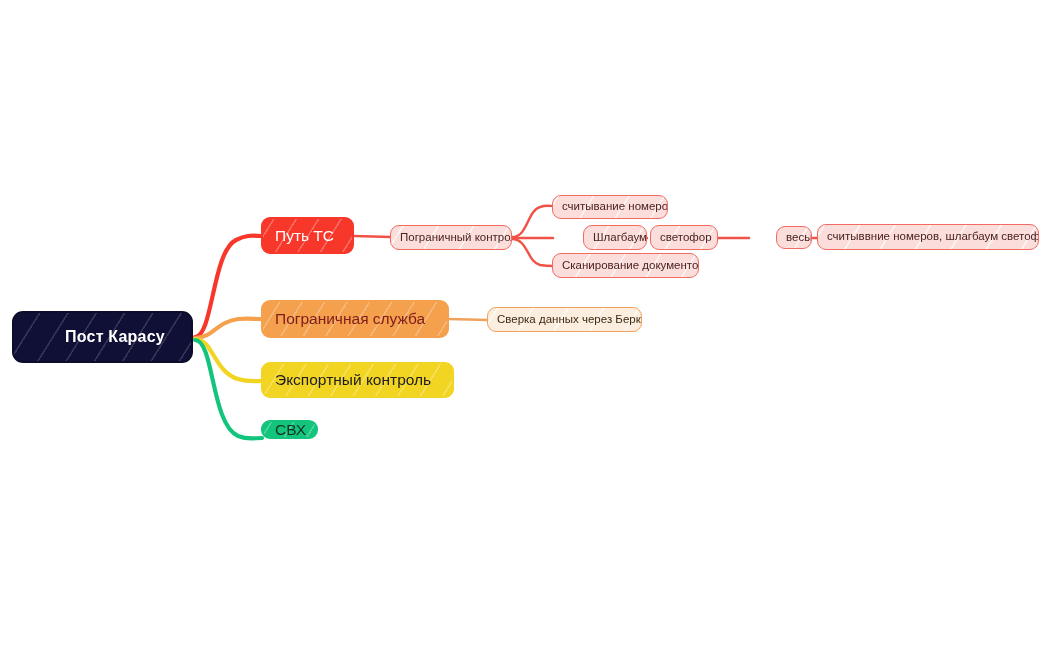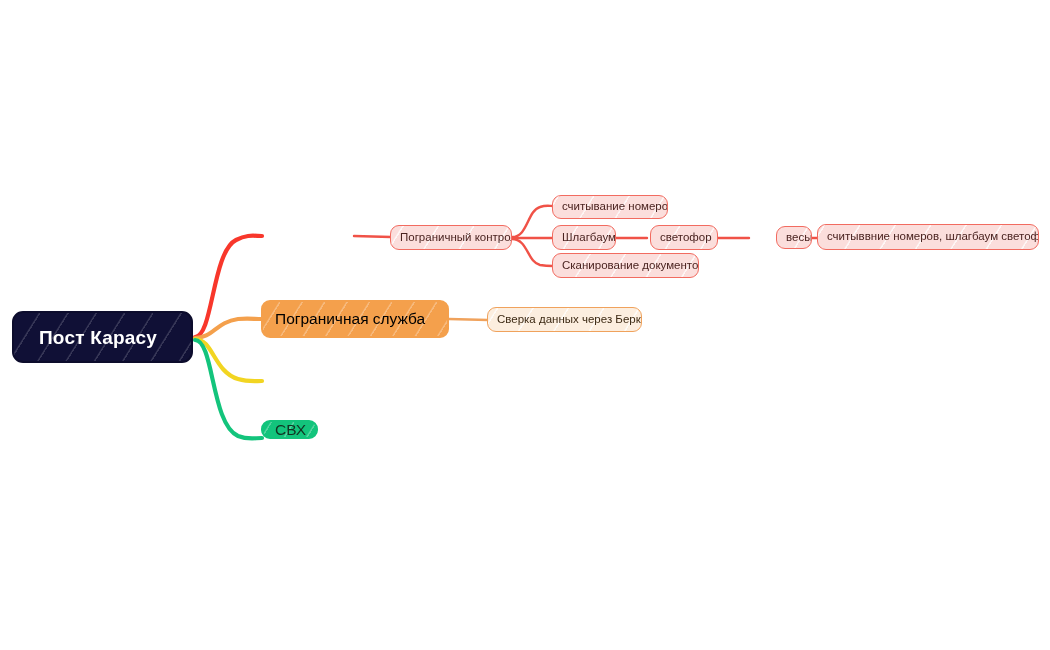--- a/index.html
+++ b/index.html
@@ -91,39 +91,40 @@
   
   #node-root {
     left: 12px;
     top: 311px;
     width: 181px;
     height: 52px;
     background: #101036;
     border: 2px solid #0c0c2c;
     border-radius: 11px;
     color: #ffffff;
-    font-size: 19px;
+    font-size: 16px;
     font-weight: bold;
     padding-left: 25px;
     letter-spacing: 0.2px;
+    justify-content: center;
   }
 
   
   .branch {
     border-radius: 9px;
     color: #1d1d1d;
     font-size: 15.5px;
     padding-left: 12px;
     border-width: 2px;
     border-style: solid;
   }
   #node-b0 { left: 261px; top: 217px;  width: 93px;  height: 37px;
              background: #F8372B; border-color: #F8372B; color: #ffffff; }
   #node-b1 { left: 261px; top: 300px;  width: 188px; height: 38px;
-             background: #F4A04C; border-color: #F4A04C; color: #000000; }
+             background: #F4A04C; border-color: #F4A04C; color: #7f1d1d; }
   #node-b2 { left: 261px; top: 362px;  width: 193px; height: 36px;
              background: #F2D522; border-color: #F2D522; color: #1d1d1d; }
   #node-b3 { left: 261px; top: 420px;  width: 57px;  height: 19px;
              background: #13C47C; border-color: #13C47C; color: #123322; }
 
   
   .pill {
     border-radius: 9px;
     border-width: 1.6px;
     border-style: solid;
@@ -137,21 +138,21 @@
     color: #4a2320;
   }
   .pill.orange {
     background: #FCEEDF;
     border-color: #F0A25C;
     color: #3d2a14;
   }
 
   #node-p-border   { left: 390px; top: 225px; width: 122px; height: 25px; }
   #node-p-numbers  { left: 552px; top: 195px; width: 116px; height: 24px; }
-  #node-p-barrier  { left: 552px; top: 225px; width: 64px;  height: 25px; text-align: center; }
+  #node-p-barrier  { left: 583px; top: 225px; width: 64px;  height: 25px; text-align: center; }
   #node-p-scan     { left: 552px; top: 253px; width: 147px; height: 25px; }
   #node-p-light    { left: 650px; top: 225px; width: 68px;  height: 25px; }
   #node-p-scales   { left: 748px; top: 226px; width: 36px;  height: 23px; margin-left: 28px; }
   #node-p-summary  { left: 817px; top: 224px; width: 222px; height: 26px; }
   #node-p-berkut   { left: 487px; top: 307px; width: 155px; height: 25px; }
 </style>
 </head>
 <body>
 
 <div id="canvas">
@@ -176,25 +177,31 @@
     <path d="M714,238 L749,238" fill="none" stroke="#F05247" stroke-width="2.4" stroke-linecap="round"></path>
     <path d="M784,238 L818,238" fill="none" stroke="#F05247" stroke-width="2.4" stroke-linecap="round"></path>
 
     <path d="M449,319 L488,320" fill="none" stroke="#F0A25C" stroke-width="2.4" stroke-linecap="round"></path>
   </svg>
 
   <div class="node sketch dark" id="node-root">
     <span class="label">Пост Карасу</span>
   </div>
 
+  <div class="node sketch branch" id="node-b0">
+    <span class="label">Путь ТС</span>
+  </div>
 
   <div class="node sketch branch" id="node-b1">
     <span class="label">Пограничная служба</span>
   </div>
 
+  <div class="node sketch branch" id="node-b2">
+    <span class="label">Экспортный контроль</span>
+  </div>
 
   <div class="node sketch branch" id="node-b3">
     <span class="label">СВХ</span>
   </div>
 
   <div class="node pill red" id="node-p-border">
     <span class="label">Пограничный контроль</span>
   </div>
 
   <div class="node pill red" id="node-p-numbers">

